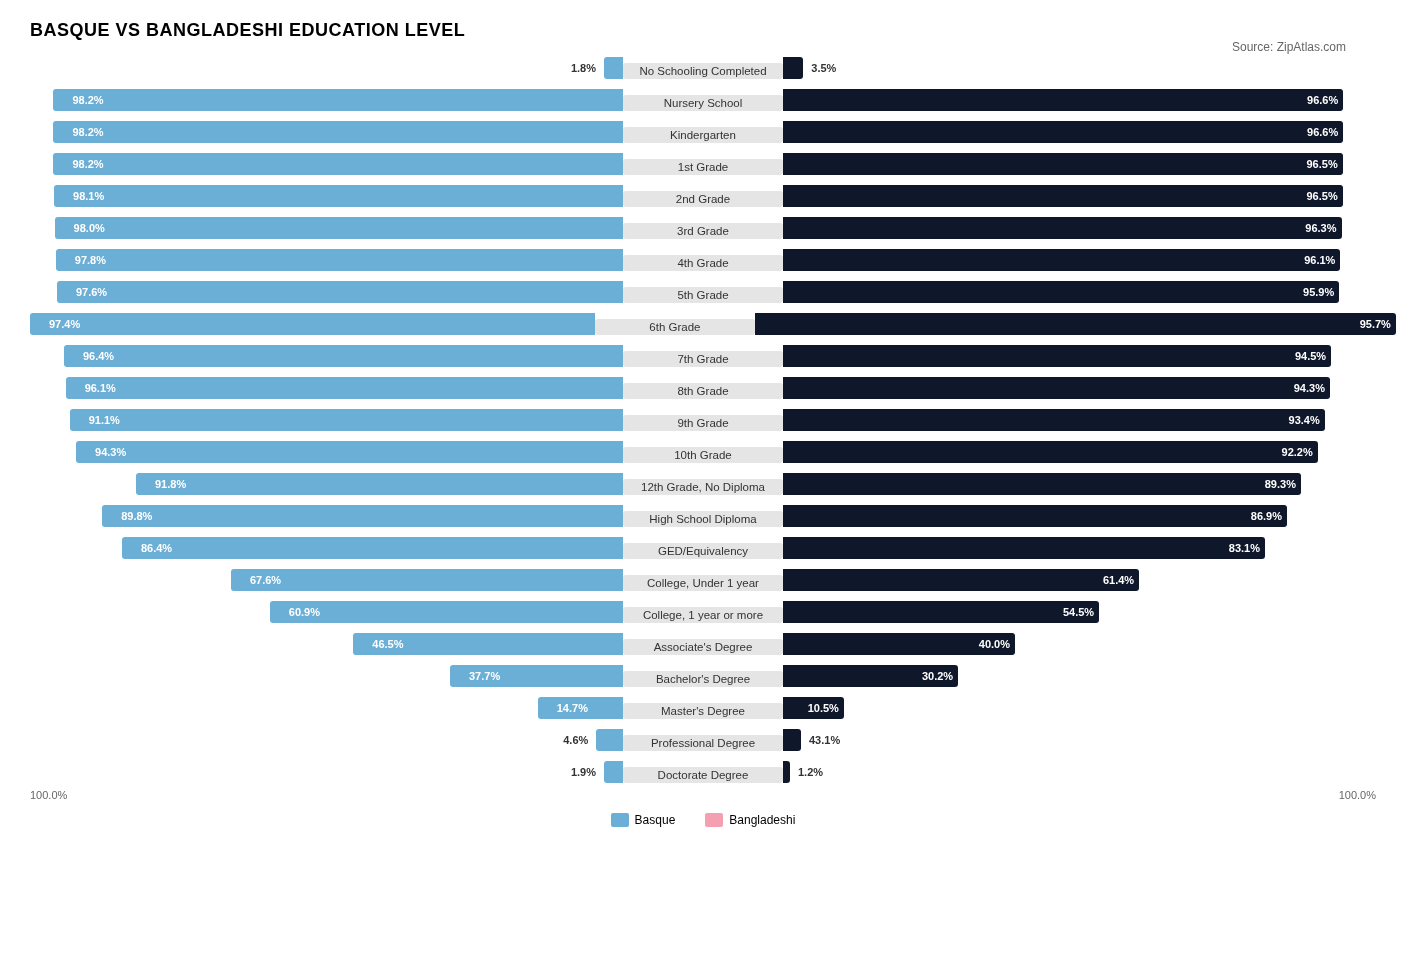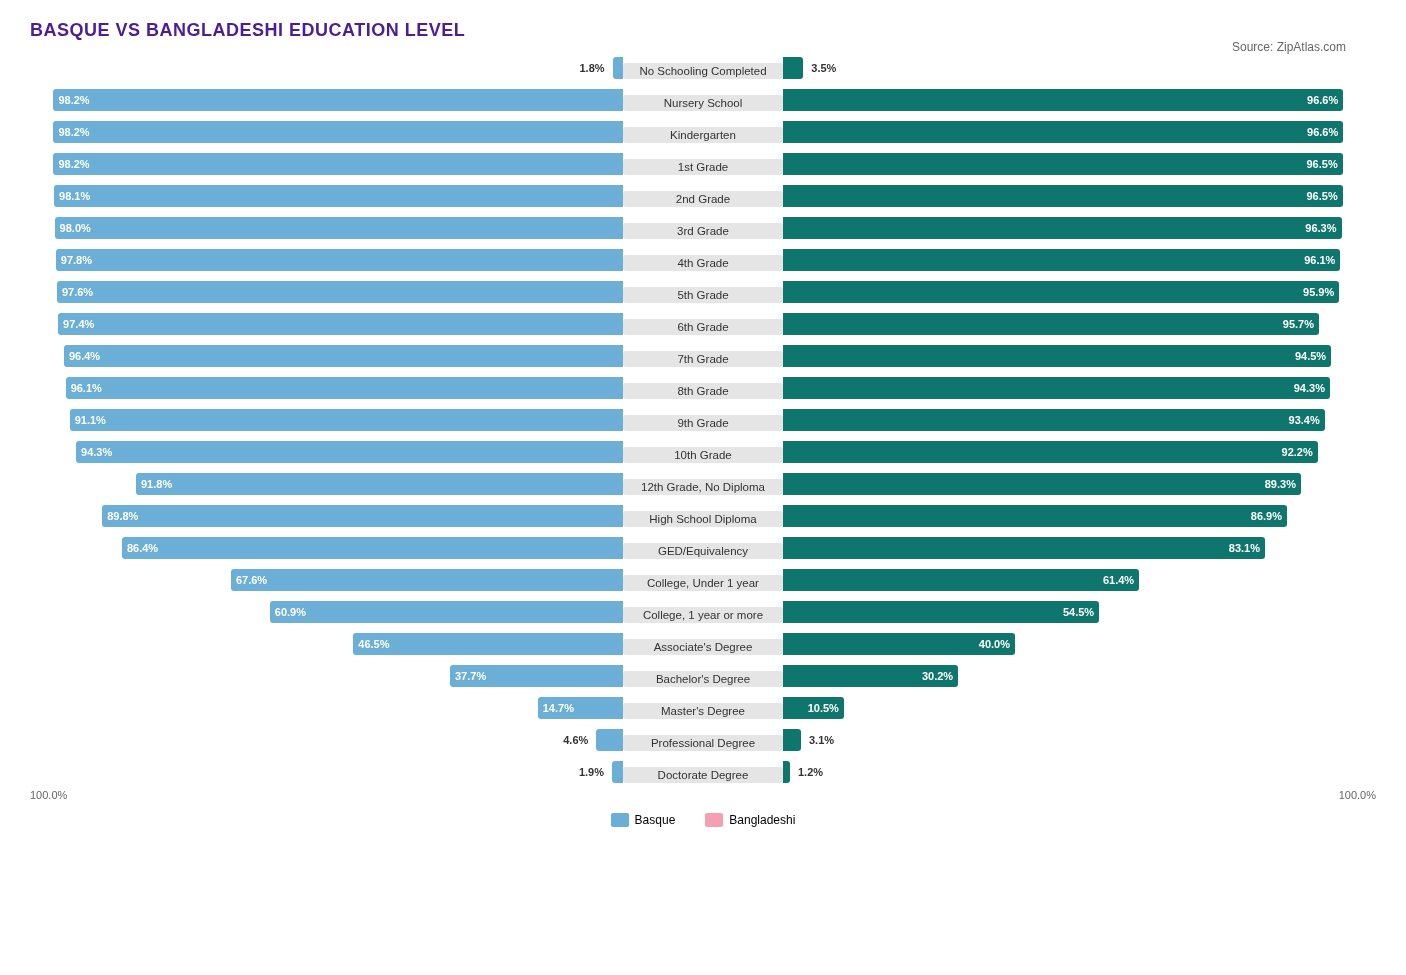--- a/index.html
+++ b/index.html
@@ -6,21 +6,21 @@
     body {
       font-family: Arial, sans-serif;
       background: #fff;
       width: 1406px;
       min-height: 975px;
       padding: 20px 30px;
     }
     .chart-title {
       font-size: 18px;
       font-weight: bold;
-      color: #4c1d95;
+      color: #000000;
       text-transform: uppercase;
       letter-spacing: 0.5px;
       margin-bottom: 8px;
     }
     .source {
       position: absolute;
       top: 20px;
       right: 30px;
       font-size: 12px;
       color: #666;
@@ -62,25 +62,25 @@
       justify-content: flex-start;
       gap: 5px;
     }
     .bar-left {
       height: 22px;
       background: #6baed6;
       border-radius: 3px 0 0 3px;
       display: flex;
       align-items: center;
       justify-content: flex-start;
-      padding-left: 5px;
+      padding-left: 19px;
     }
     .bar-right {
       height: 22px;
-      background: #0f766e;
+      background: #0f172a;
       border-radius: 0 3px 3px 0;
       display: flex;
       align-items: center;
       justify-content: flex-end;
       padding-right: 5px;
     }
     .bar-value {
       font-size: 11px;
       font-weight: bold;
       color: #fff;
@@ -268,21 +268,21 @@
     </div>
         <div class="row">
       <div class="left-side">
 
         <div class="bar-left" style="width:564.9200000000001px;">
           <span class="bar-value">97.4%</span>
         </div>
       </div>
       <div class="label-center">6th Grade</div>
       <div class="right-side">
-        <div class="bar-right" style="width:536px;">
+        <div class="bar-right" style="width:641px;">
           <span class="bar-value">95.7%</span>
         </div>
 
       </div>
     </div>
         <div class="row">
       <div class="left-side">
 
         <div class="bar-left" style="width:559.12px;">
           <span class="bar-value">96.4%</span>
@@ -466,21 +466,21 @@
         <span class="bar-value-outside-left">4.6%</span>
         <div class="bar-left" style="width:26.68px;">
           
         </div>
       </div>
       <div class="label-center">Professional Degree</div>
       <div class="right-side">
         <div class="bar-right" style="width:17.98px;">
           
         </div>
-        <span class="bar-value-outside-right">3.1%</span>
+        <span class="bar-value-outside-right">43.1%</span>
       </div>
     </div>
         <div class="row">
       <div class="left-side">
         <span class="bar-value-outside-left">1.9%</span>
         <div class="bar-left" style="width:11.02px;">
           
         </div>
       </div>
       <div class="label-center">Doctorate Degree</div>

